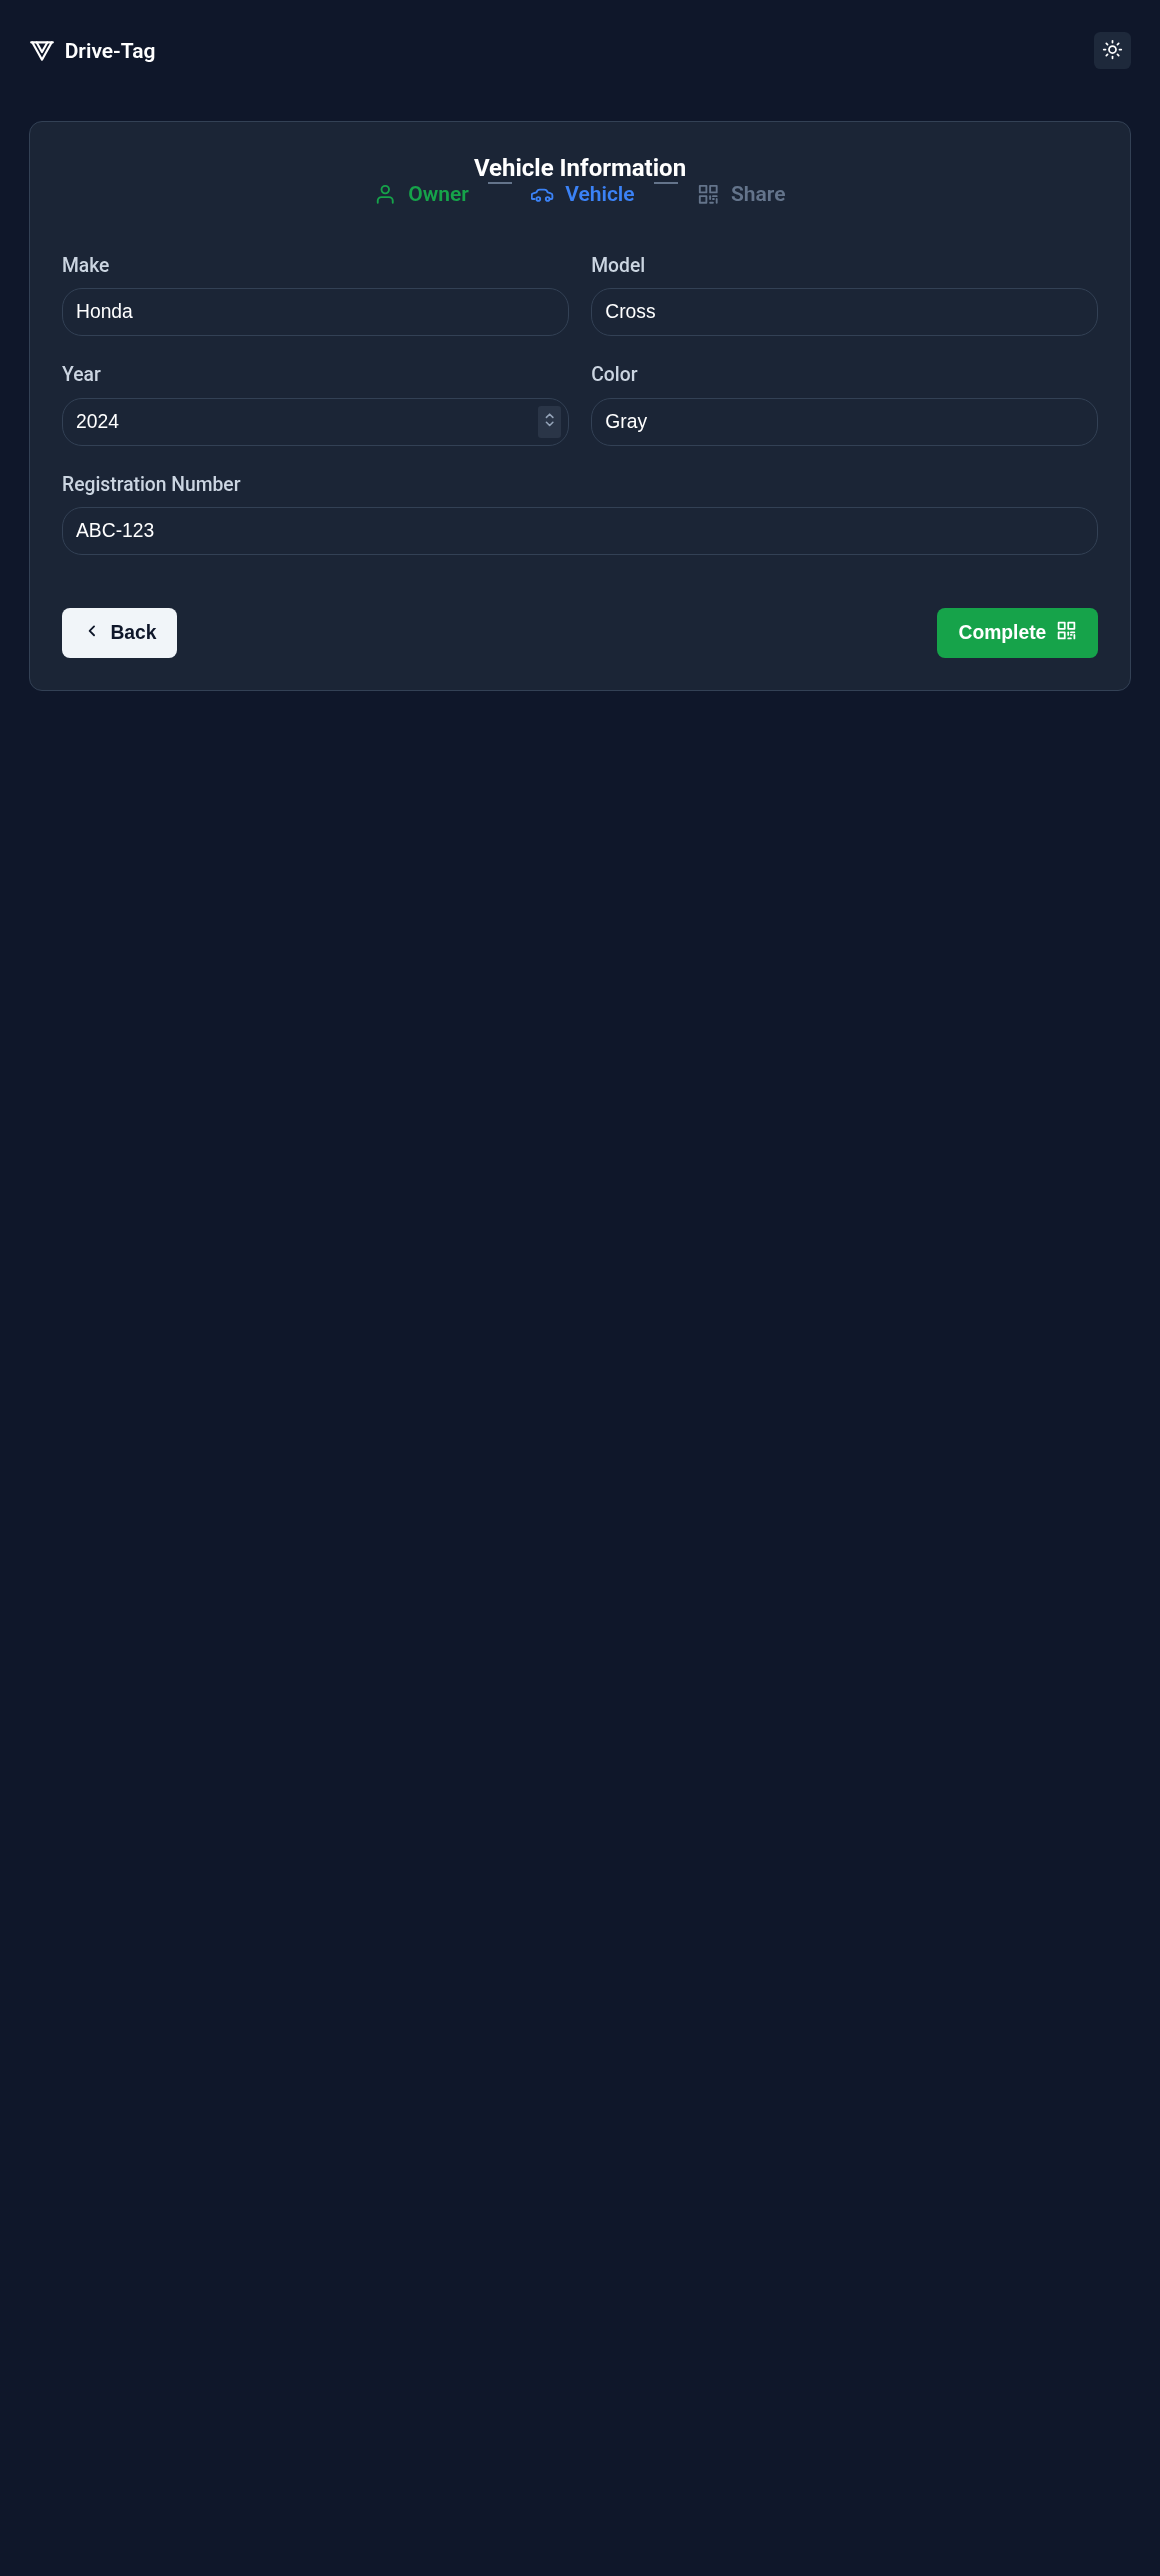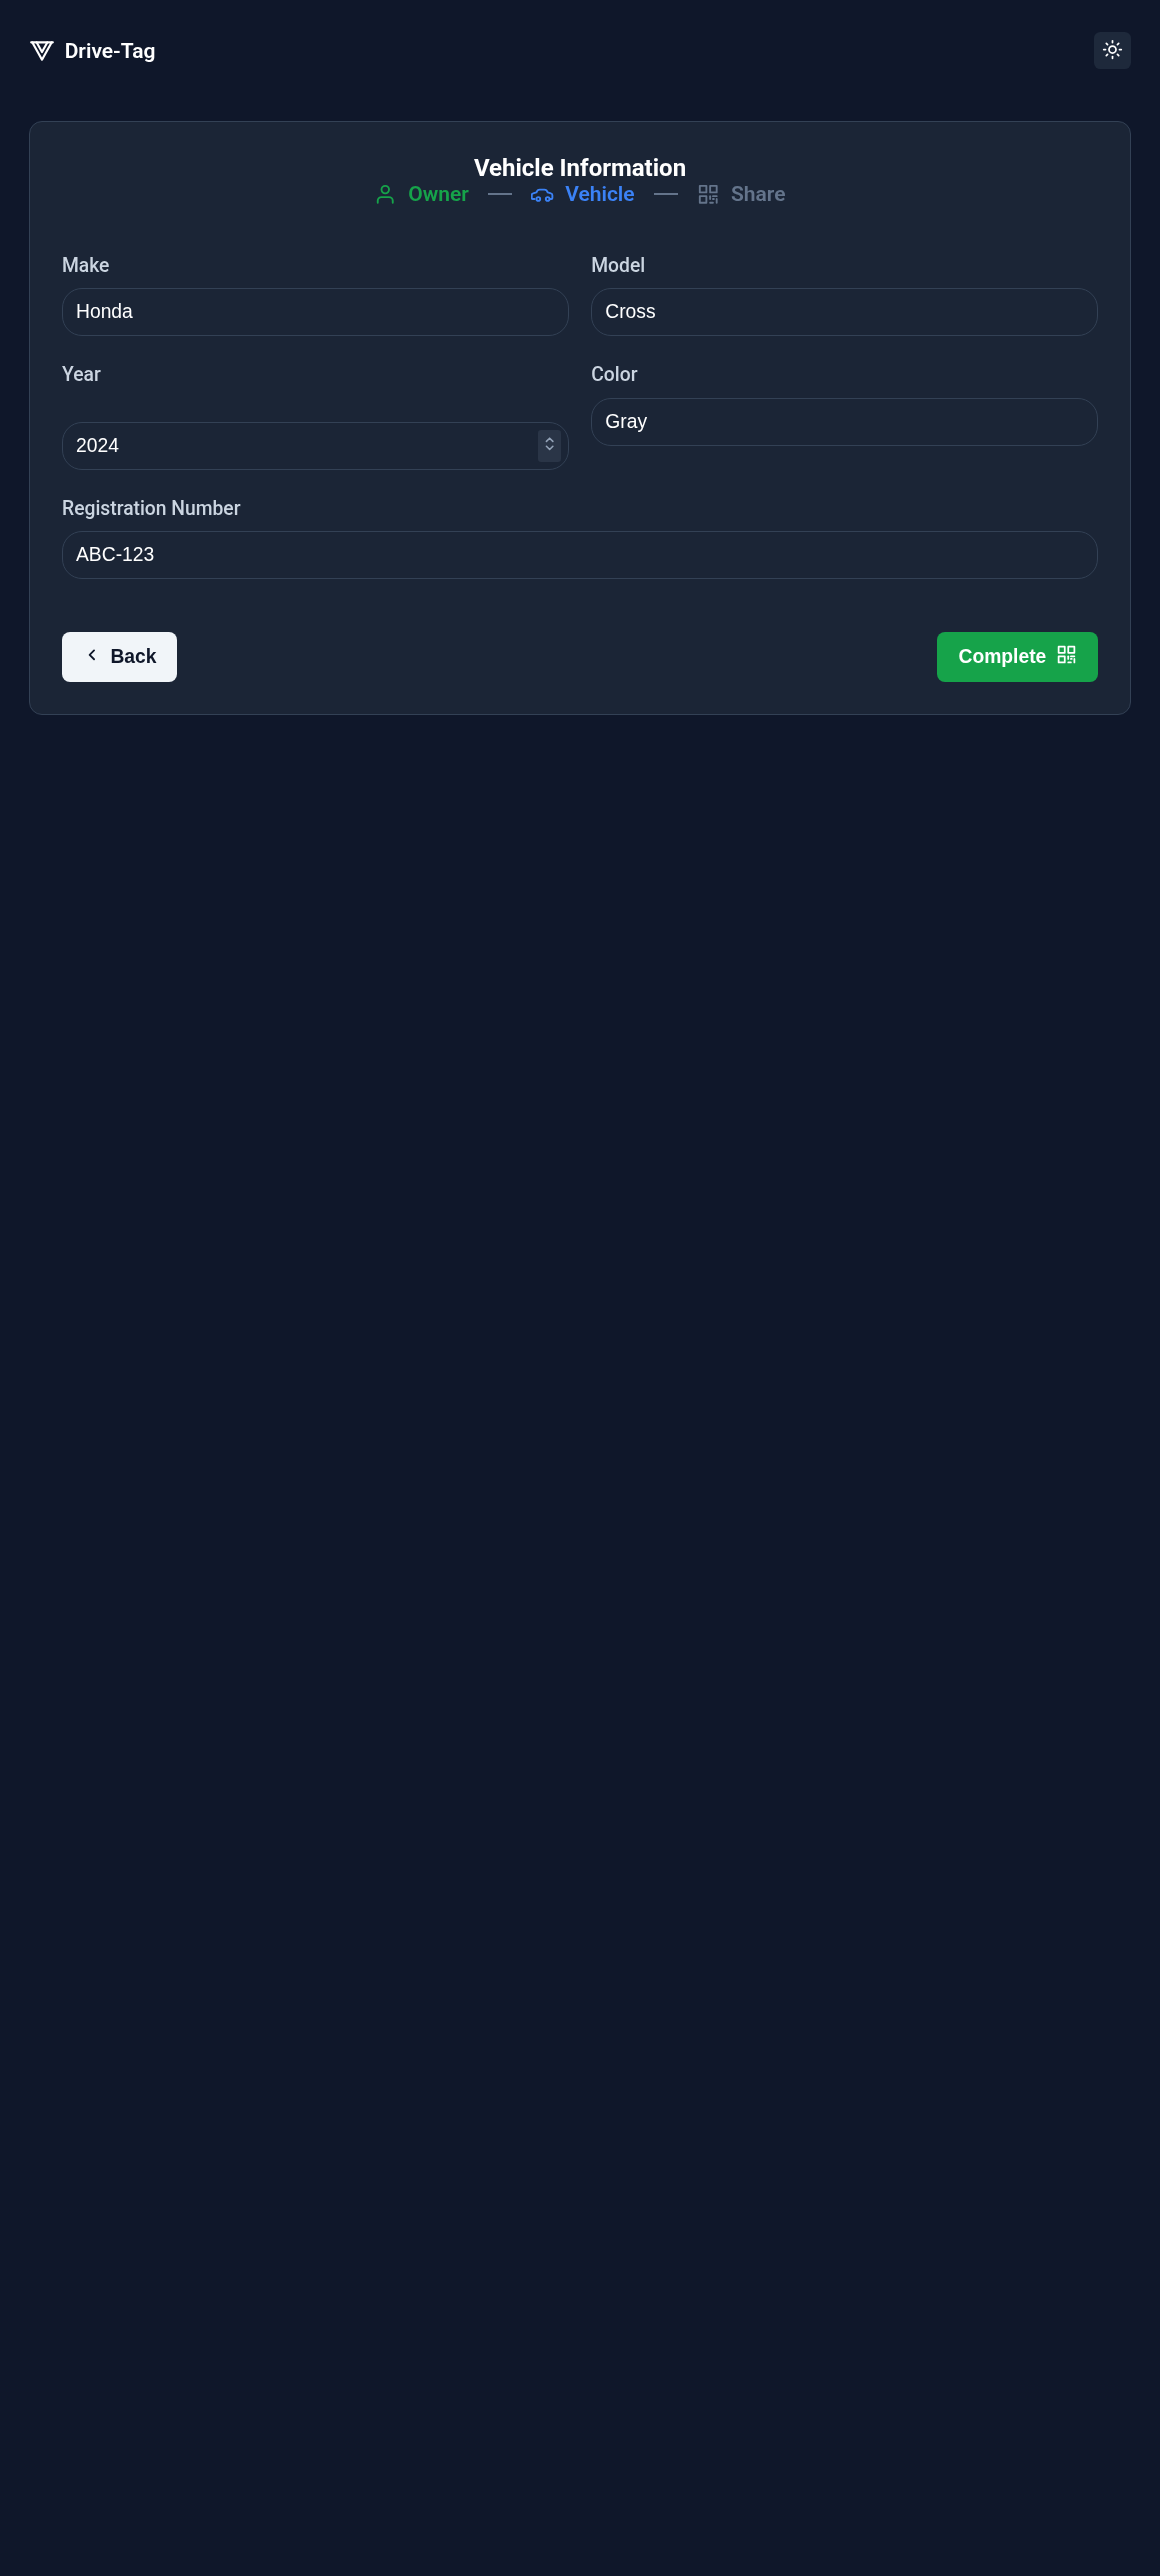--- a/index.html
+++ b/index.html
@@ -59,21 +59,21 @@
       padding: 32px;
     }
     .card-title {
       font-size: 24px;
       font-weight: 700;
       text-align: center;
       color: #ffffff;
     }
     .stepper {
       display: flex;
-      align-items: center;
+      align-items: flex-start;
       justify-content: center;
       gap: 19.3px;
       margin-bottom: 48px;
     }
     .step {
       display: flex;
       align-items: center;
       gap: 11.3px;
     }
     .step-icon {
@@ -124,21 +124,20 @@
       border-radius: 20px;
       color: #ffffff;
       font-size: 19.3px;
       outline: none;
     }
     .form-input::placeholder {
       color: #64748b;
     }
     .number-input-wrapper {
       position: relative;
-      margin-top: 24px;
     }
     .number-stepper {
       position: absolute;
       right: 8px;
       top: 50%;
       transform: translateY(-50%);
       width: 22.5px;
       height: 32px;
       background-color: #2a3547;
       border-radius: 3.2px;

